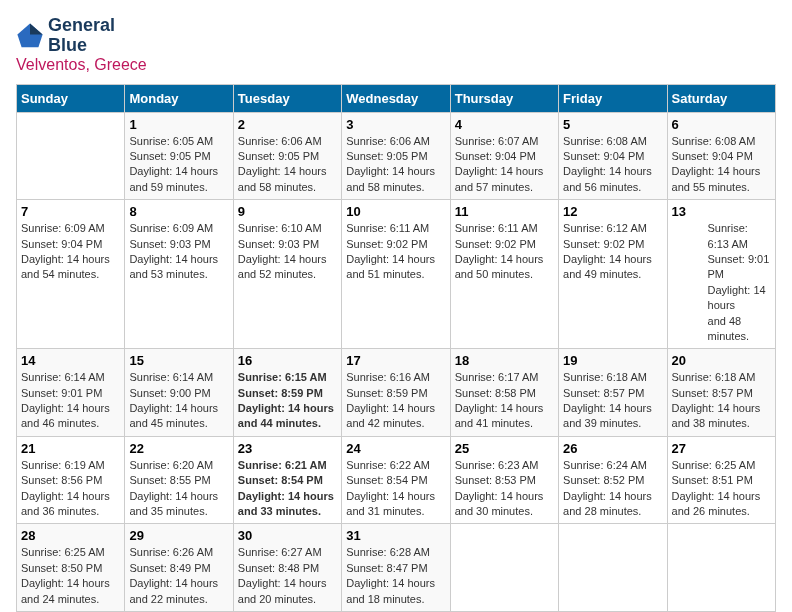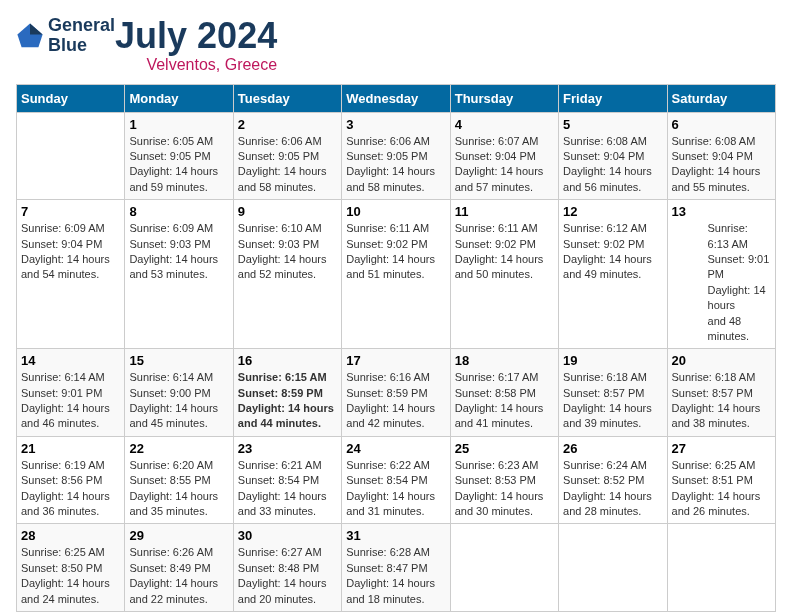--- a/index.html
+++ b/index.html
@@ -8,20 +8,21 @@
       background: #fff;
       width: 792px;
       min-height: 612px;
       padding: 16px;
     }
     .header {
       display: flex;
       justify-content: flex-start;
       align-items: flex-start;
       margin-bottom: 10px;
+      flex-direction: column;
     }
     .logo {
       display: flex;
       align-items: center;
     }
     .logo-text {
       font-size: 18px;
       font-weight: bold;
       color: #1a3a5c;
       line-height: 1.1;
@@ -94,21 +95,20 @@
     <svg class="logo-icon" viewBox="0 0 40 40" xmlns="http://www.w3.org/2000/svg">
       <polygon points="20,2 38,18 32,36 8,36 2,18" fill="#2a6abf"></polygon>
       <polygon points="20,2 38,18 20,18" fill="#1a3a5c"></polygon>
     </svg>
     <div>
       <div class="logo-text">General</div>
       <div class="logo-text">Blue</div>
     </div>
   </div>
   <div class="title-block">
-    <div class="month-title">July 2024</div>
     <div class="location">Velventos, Greece</div>
   </div>
 </div>
 
 <table>
   <thead>
     <tr>
       <th>Sunday</th>
       <th>Monday</th>
       <th>Tuesday</th>
@@ -276,21 +276,21 @@
         </td>
         <td>
           <span class="day-num">22</span>
           <div class="day-info" style="white-space: pre-line;">Sunrise: 6:20 AM
 Sunset: 8:55 PM
 Daylight: 14 hours
 and 35 minutes.</div>
         </td>
         <td>
           <span class="day-num">23</span>
-          <div class="day-info" style="white-space: pre-line;">Sunrise: 6:21 AM
+          <div class="day-info" style="white-space: pre-line; font-weight: bold;">Sunrise: 6:21 AM
 Sunset: 8:54 PM
 Daylight: 14 hours
 and 33 minutes.</div>
         </td>
         <td>
           <span class="day-num">24</span>
           <div class="day-info" style="white-space: pre-line;">Sunrise: 6:22 AM
 Sunset: 8:54 PM
 Daylight: 14 hours
 and 31 minutes.</div>

